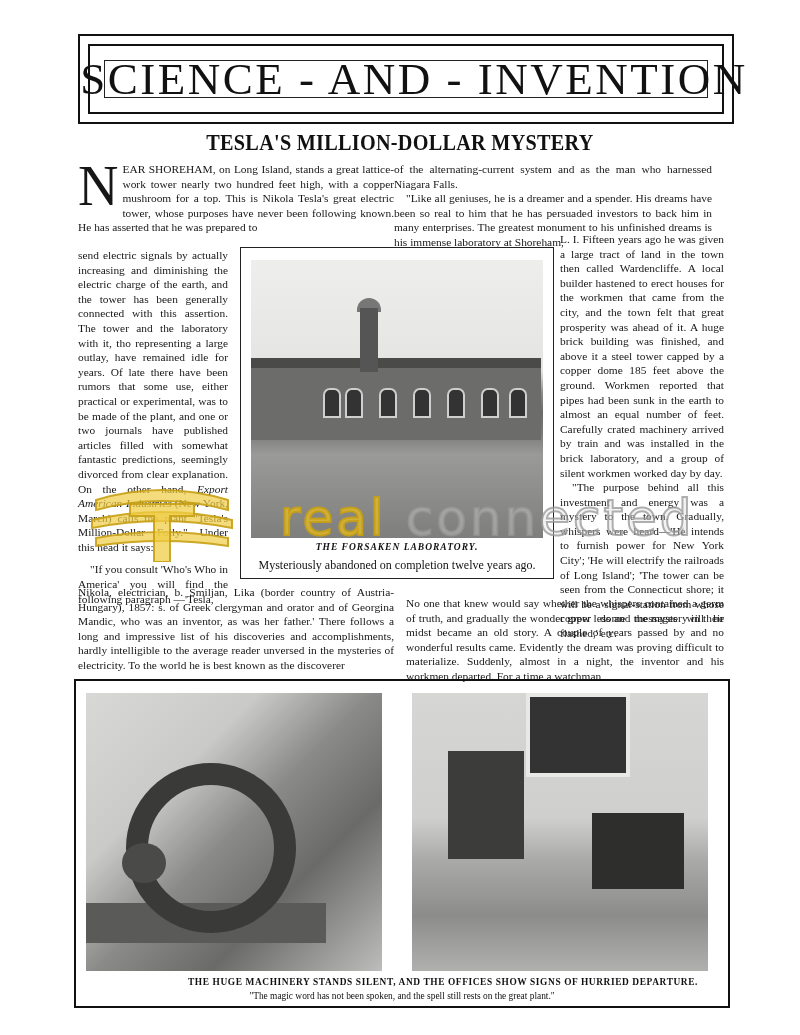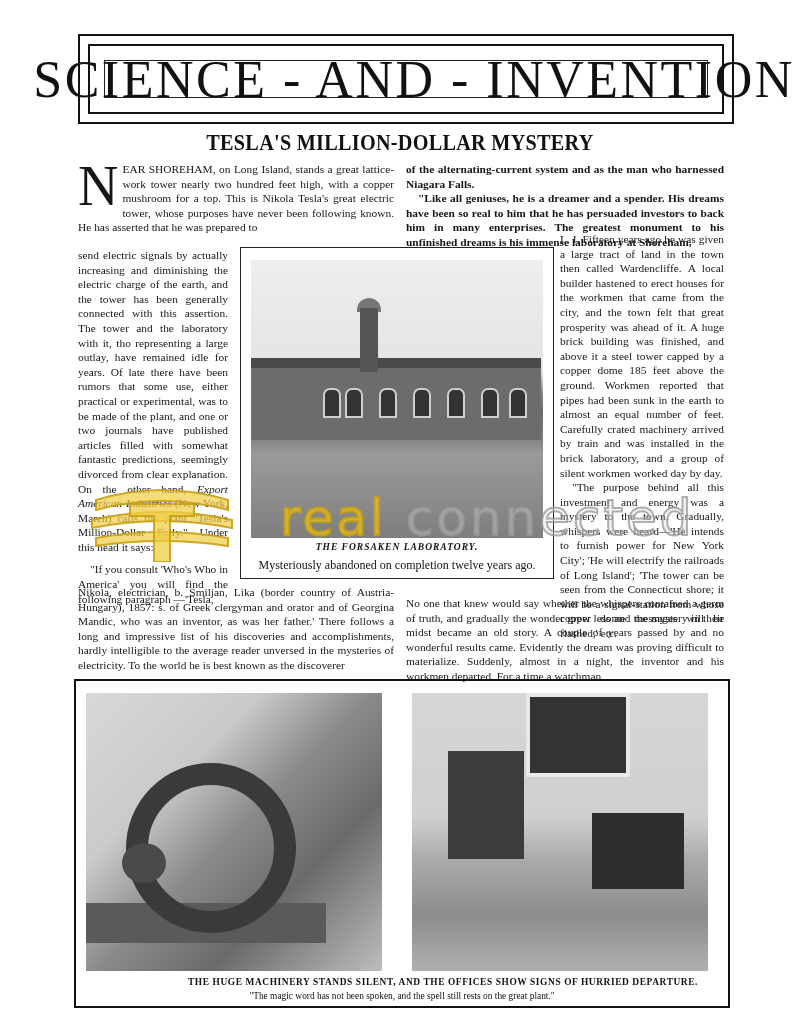--- a/index.html
+++ b/index.html
@@ -3,34 +3,34 @@
 <meta charset="utf-8">
 <style>
   html, body { margin: 0; padding: 0; background: #ffffff; }
   body { width: 800px; height: 1035px; position: relative; overflow: hidden; font-family: "Liberation Serif", "DejaVu Serif", serif; color: #111; }
 
   
   .mast-outer { position: absolute; left: 78px; top: 34px; width: 652px; height: 86px; border: 2px solid #111; }
   .mast-outer:before { content: ""; position: absolute; left: -2px; top: -2px; width: 40px; height: 6px; }
   .mast-mid { position: absolute; left: 8px; top: 8px; right: 8px; bottom: 8px; border: 2px solid #111; }
   .mast-inner { position: absolute; left: 14px; top: 14px; right: 14px; bottom: 14px; border: 1px solid #222; display: flex; align-items: center; justify-content: center; }
-  .mast-title { font-family: "Liberation Serif", serif; font-size: 52px; letter-spacing: 2.5px; font-weight: normal; color: #111; white-space: nowrap; margin-left: 16px; }
+  .mast-title { font-family: "Liberation Serif", serif; font-size: 45px; letter-spacing: 2.5px; font-weight: normal; color: #111; white-space: nowrap; margin-left: 16px; }
 
   .headline { position: absolute; left: 0; width: 800px; top: 130px; text-align: center; font-family: "Liberation Serif", serif; font-weight: bold; font-size: 23px; letter-spacing: 0.3px; transform: scaleX(0.88); transform-origin: center; color: #111; }
 
   .text { font-family: "Liberation Serif", serif; font-size: 11.4px; line-height: 14.6px; text-align: justify; color: #161616; }
   .text p { margin: 0; text-indent: 12px; }
   .text p.noindent { text-indent: 0; }
 
   .col-left-top { position: absolute; left: 78px; top: 162px; width: 316px; }
   .dropcap { float: left; font-size: 56px; line-height: 44px; margin: 2px 4px 0 0; font-family: "Liberation Serif", serif; }
   .col-left-narrow { position: absolute; left: 78px; top: 248px; width: 150px; }
   .col-left-bottom { position: absolute; left: 78px; top: 585px; width: 316px; }
 
-  .col-right-top { position: absolute; left: 406px; top: 162px; width: 318px; font-weight: bold; }
+  .col-right-top { position: absolute; left: 394px; top: 162px; width: 318px; }
   .col-right-narrow { position: absolute; left: 560px; top: 232px; width: 164px; }
   .col-right-bottom { position: absolute; left: 406px; top: 596px; width: 318px; }
 
   
   .photo-box { position: absolute; left: 240px; top: 247px; width: 312px; height: 330px; border: 1.5px solid #222; background: #fff; }
   .photo { position: absolute; left: 10px; top: 12px; width: 292px; height: 278px; background: linear-gradient(#eeeeec 0%, #e4e4e2 40%, #cfcfcd 42%, #8a8a88 48%, #6a6a68 55%, #7a7a78 62%, #9a9a98 70%, #8c8c8a 85%, #7e7e7c 100%); overflow: hidden; }
   .tower { position: absolute; left: 109px; top: 48px; width: 18px; height: 64px; background: #555; }
   .tower-top { position: absolute; left: 106px; top: 38px; width: 24px; height: 14px; background: #777; border-radius: 12px 12px 0 0; }
   .building { position: absolute; left: 0; top: 108px; width: 290px; height: 72px; background: #6c6c6a; }
   .roof { position: absolute; left: 0; top: 98px; width: 290px; height: 14px; background: #4a4a48; }

